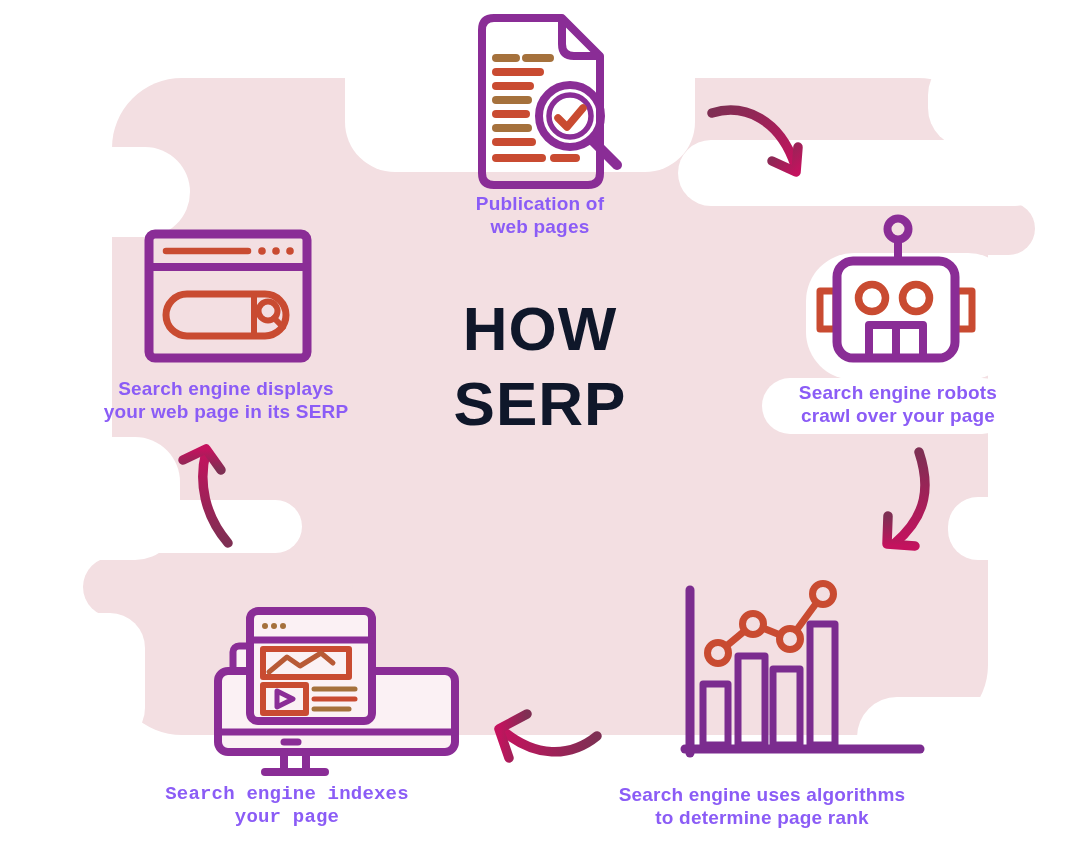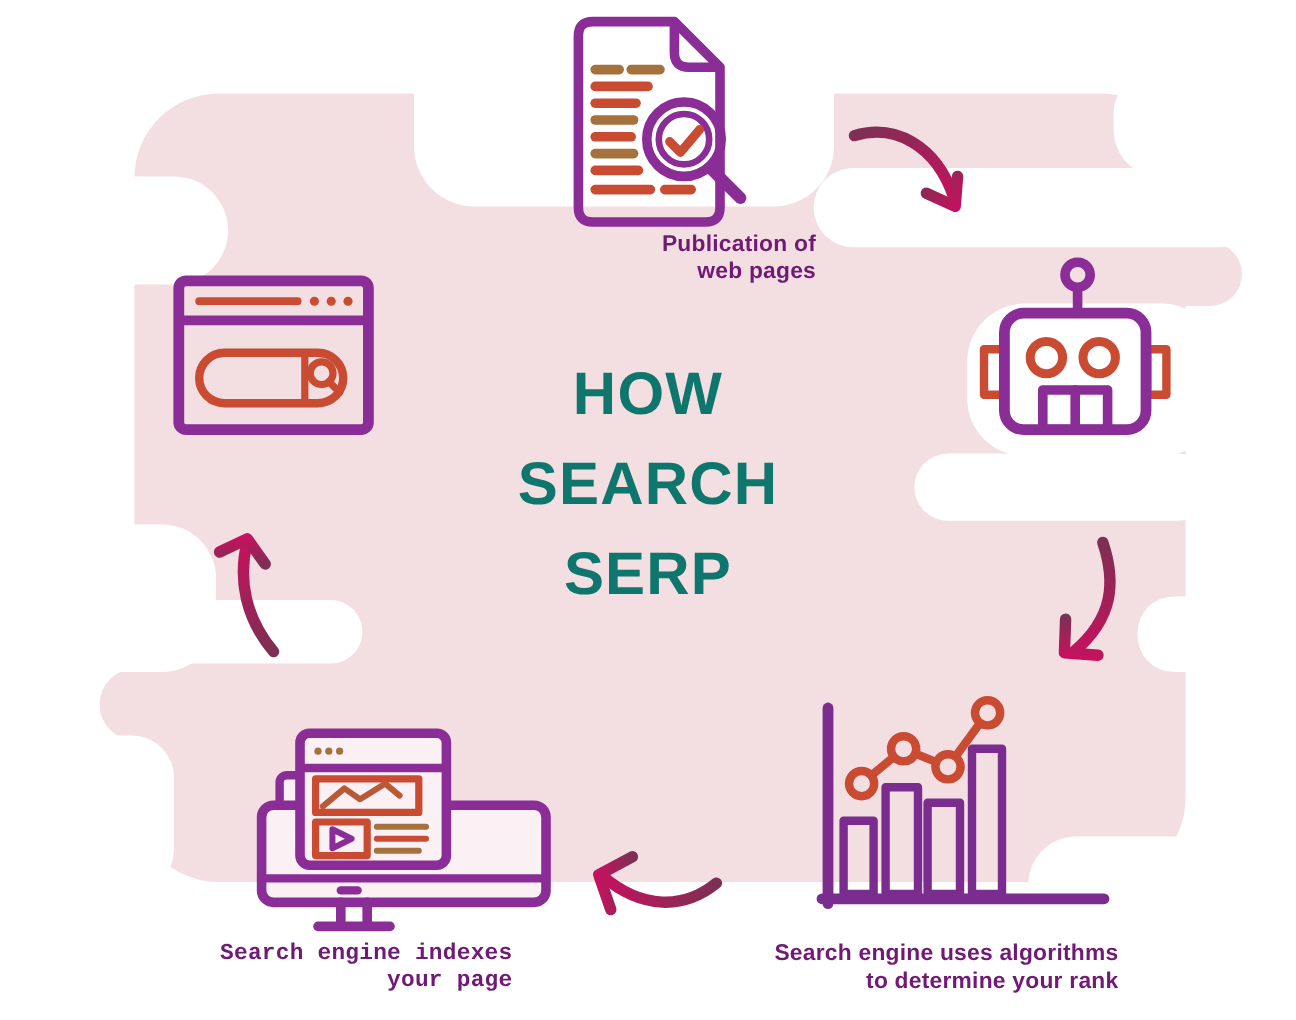--- a/index.html
+++ b/index.html
@@ -4,27 +4,27 @@
 <style>
   html,body{margin:0;padding:0;background:#fff;}
   #canvas{
     position:relative;width:1080px;height:850px;overflow:hidden;background:#ffffff;
     font-family:"Liberation Sans","DejaVu Sans",sans-serif;
   }
   .shape{position:absolute;}
   .pink{background:#F3DFE2;}
   .white{background:#ffffff;}
   .label{
-    position:absolute;color:#701a75;font-size:19px;font-weight:bold;
-    text-align:right;line-height:23px;white-space:pre-line;letter-spacing:.2px;
+    position:absolute;color:#8b5cf6;font-size:19px;font-weight:bold;
+    text-align:center;line-height:23px;white-space:pre-line;letter-spacing:.2px;
     z-index:4;
   }
   .title{
     position:absolute;left:315px;top:291px;width:450px;z-index:4;
-    color:#0f766e;font-size:50px;font-weight:900;text-align:center;
+    color:#0f172a;font-size:62px;font-weight:900;text-align:center;
     line-height:75px;letter-spacing:1px;
   }
   .title div{white-space:nowrap;}
   svg{position:absolute;z-index:3;overflow:visible;}
 </style>
 </head>
 <body>
 
 <div id="canvas">
 
@@ -39,21 +39,20 @@
   <div class="shape white" style="left:345px;top:-60px;width:350px;height:232px;border-radius:50px;"></div>
   <div class="shape white" style="left:928px;top:55px;width:120px;height:93px;border-radius:40px;"></div>
   <div class="shape white" style="left:678px;top:140px;width:370px;height:66px;border-radius:33px;"></div>
   <div class="shape white" style="left:806px;top:253px;width:210px;height:127px;border-radius:48px;"></div>
   <div class="shape white" style="left:762px;top:378px;width:248px;height:56px;border-radius:28px;"></div>
   <div class="shape white" style="left:948px;top:497px;width:120px;height:63px;border-radius:30px;"></div>
   <div class="shape white" style="left:857px;top:697px;width:180px;height:60px;border-radius:40px 0 0 0;"></div>
 
   <div class="title">
     <div>HOW</div>
-    <div>SEARCH</div>
     <div>SERP</div>
   </div>
 
   <svg style="left:470px;top:12px;" width="162" height="185" viewBox="0 0 162 185">
     <g fill="none" stroke-linecap="round" stroke-linejoin="round">
       <path d="M 24 6 H 92 L 130 44 V 161 Q 130 173 118 173 H 24 Q 12 173 12 161 V 18 Q 12 6 24 6 Z" stroke="#8A2D96" stroke-width="8"></path>
       <path d="M 92 8 V 32 Q 92 44 104 44 H 128" stroke="#8A2D96" stroke-width="8"></path>
       <path d="M 26 46 H 46 M 56 46 H 80" stroke="#A5713C" stroke-width="8"></path>
       <path d="M 26 60 H 70" stroke="#C94B31" stroke-width="8"></path>
       <path d="M 26 74 H 60" stroke="#C94B31" stroke-width="8"></path>
@@ -184,18 +183,22 @@
         </linearGradient>
       </defs>
     <g fill="none" stroke="url(#ag4)" stroke-width="9.5" stroke-linecap="round" stroke-linejoin="round">
       <path d="M 58 105 C 35 78 28 45 36 14"></path>
       <path d="M 13 22 L 36 11 L 51 32"></path>
     </g>
   </svg>
 
   <div class="label" style="left:400px;top:192px;width:280px;">Publication of
 web pages</div>
+  <div class="label" style="left:768px;top:381px;width:260px;">Search engine robots
+crawl over your page</div>
   <div class="label" style="left:592px;top:783px;width:340px;">Search engine uses algorithms
-to determine your rank</div>
+to determine page rank</div>
   <div class="label" style="left:147px;top:783px;width:280px;font-family:Liberation Mono, monospace;">Search engine indexes
 your page</div>
+  <div class="label" style="left:76px;top:377px;width:300px;">Search engine displays
+your web page in its SERP</div>
 
 </div>
 
 </body></html>

